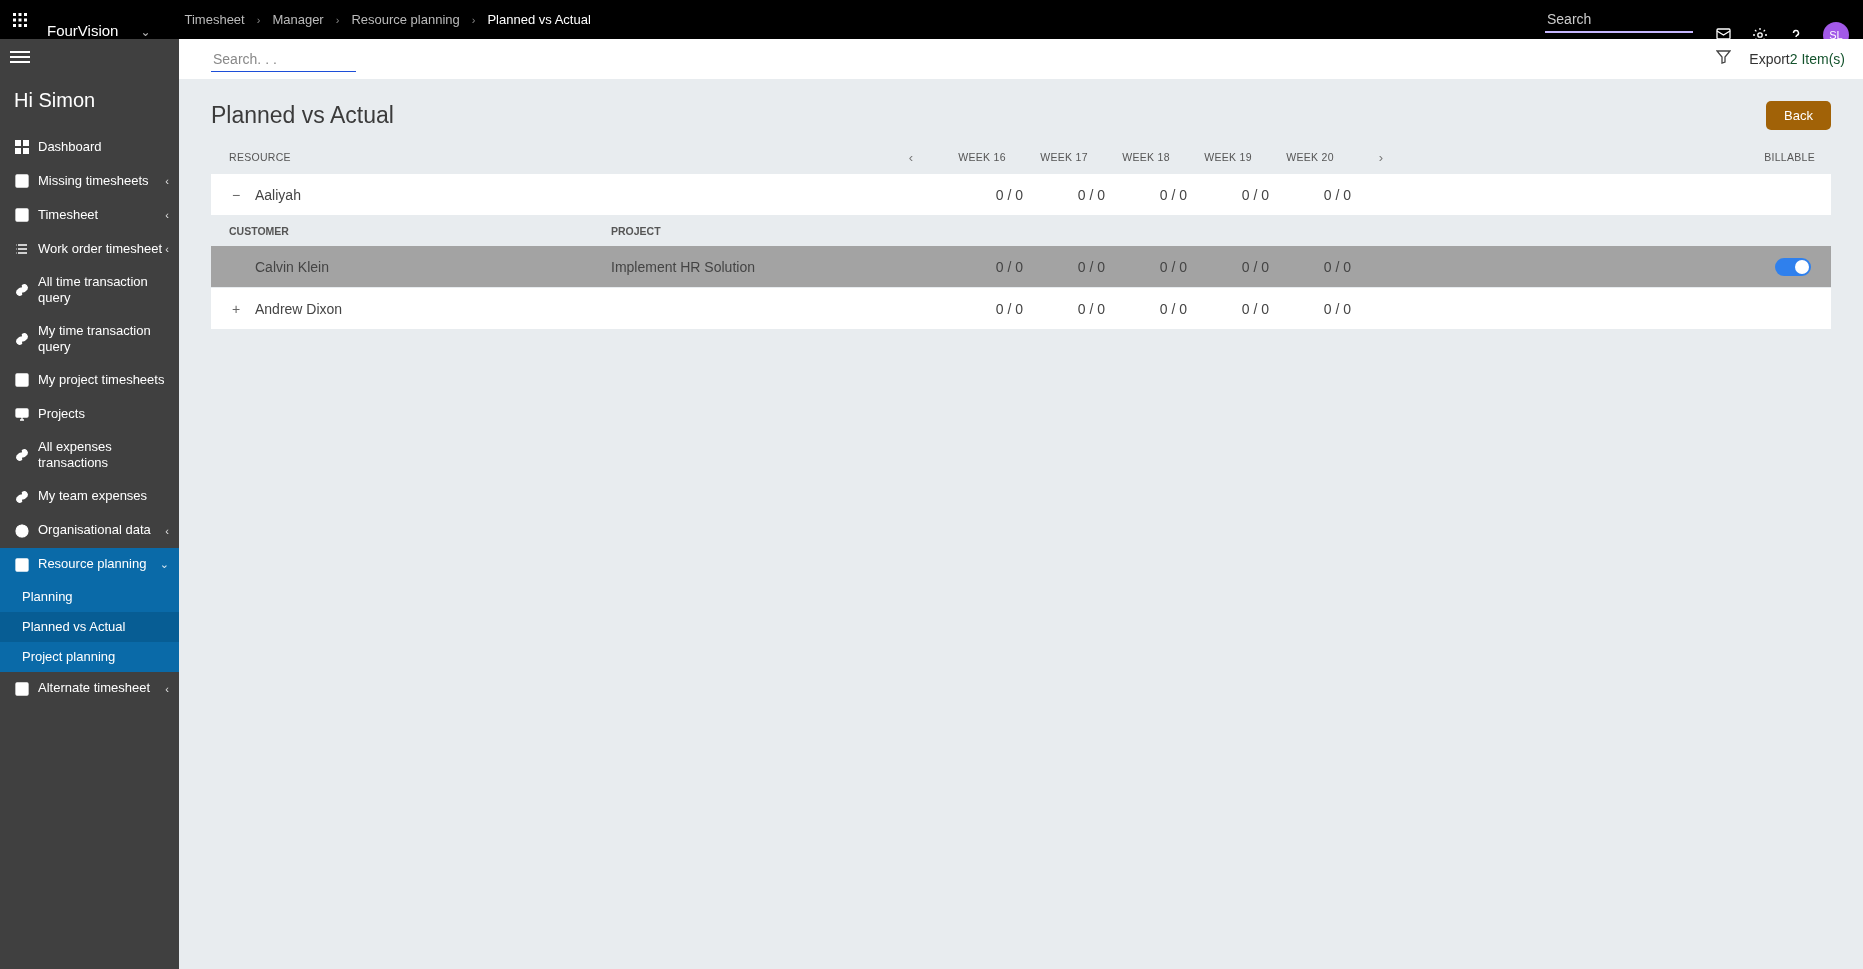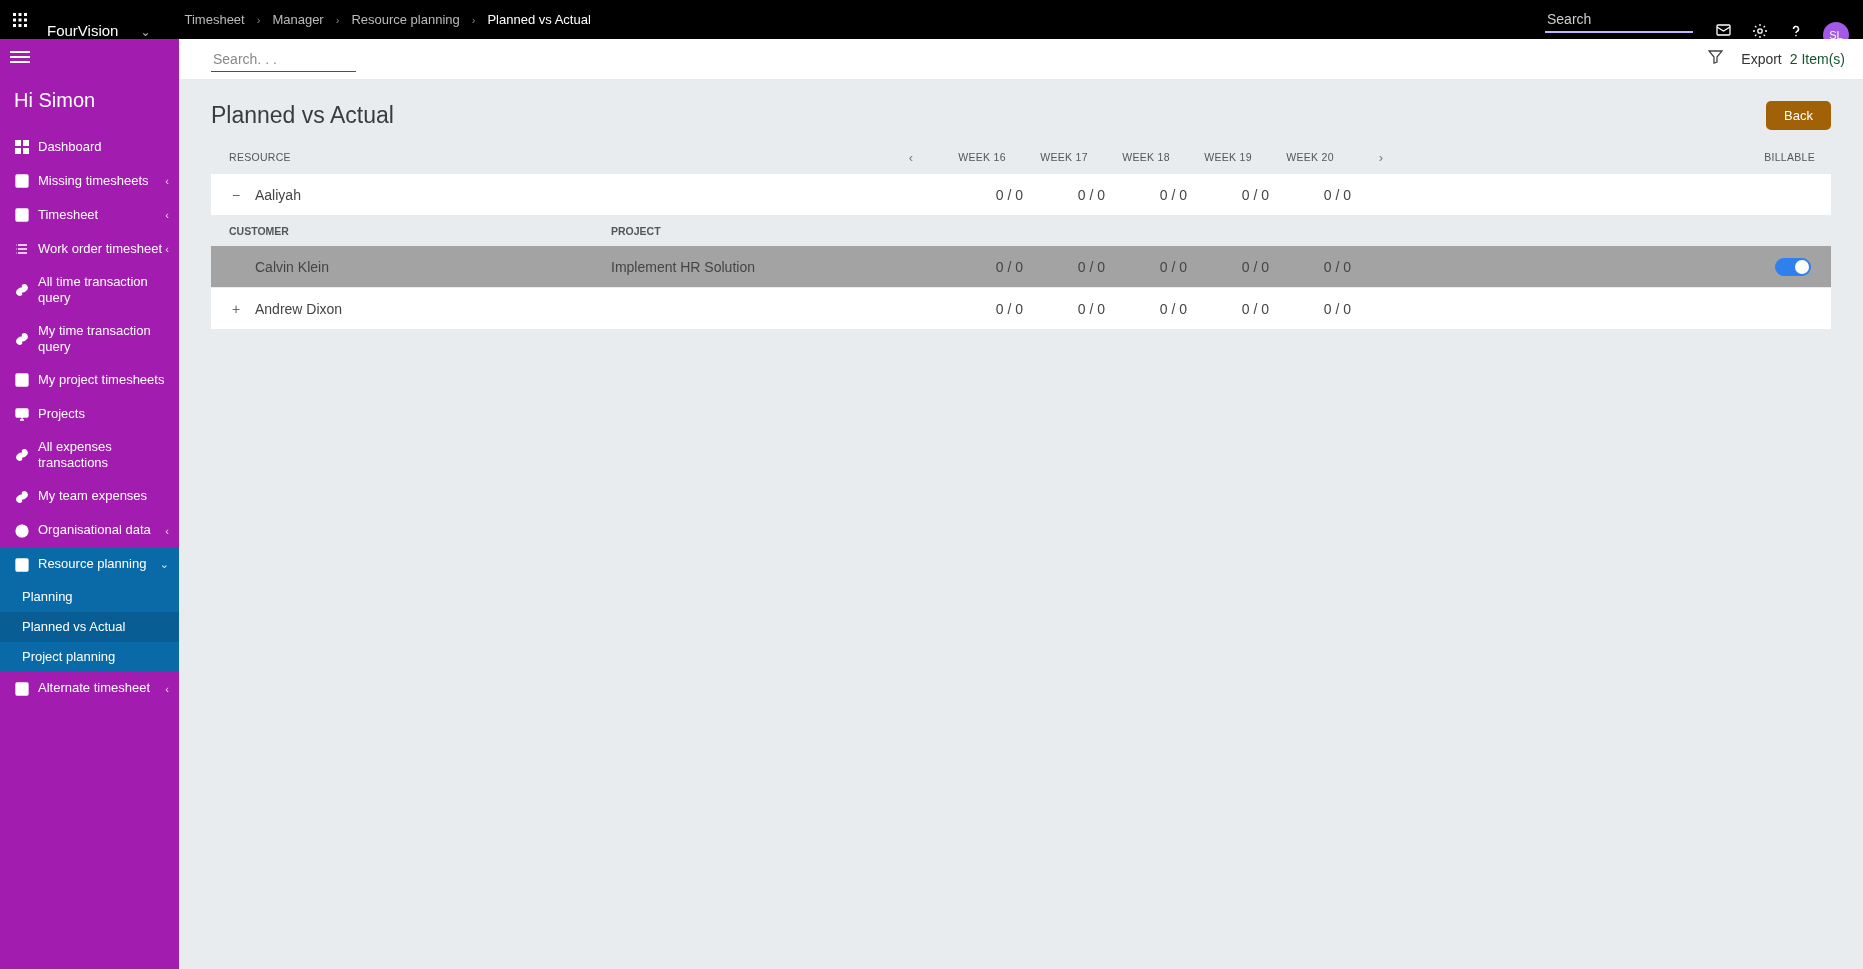--- a/index.html
+++ b/index.html
@@ -37,40 +37,40 @@
   width: 148px;
   background: transparent;
   border: none;
   border-bottom: 2px solid #c4b5fd;
   color: #fff;
   font-size: 14px;
   padding: 4px 2px;
   outline: none;
 }
 .top-search::placeholder { color: #ccc; }
-.top-icons { display: flex; align-items: flex-start; gap: 18px; padding: 0 14px 0 22px; margin-top: 31px; }
+.top-icons { display: flex; align-items: center; gap: 18px; padding: 0 14px 0 22px; margin-top: 31px; }
 .top-icons .ticon { width: 18px; height: 18px; display: flex; align-items: center; justify-content: center; cursor: pointer; color: #fff; }
 .avatar {
   width: 26px; height: 26px; border-radius: 50%;
   background: #a259e8;
   display: flex; align-items: center; justify-content: center;
   font-size: 11px; color: #fff;
   cursor: pointer;
 }
 
 
 .body {
   display: flex;
   height: calc(100% - 39px);
 }
 
 
 .sidebar {
   width: 179px;
-  background: #a21caf;
+  background: #404040;
   color: #fff;
   display: flex;
   flex-direction: column;
   font-size: 13px;
 }
 .hamburger-row {
   height: 36px;
   display: flex;
   align-items: center;
   padding-left: 10px;
@@ -142,21 +142,21 @@
   border: none;
   border-bottom: 1px solid #1d4ed8;
   font-size: 14px;
   padding: 4px 2px;
   outline: none;
   color: #444;
 }
 .toolbar .tool-search::placeholder { color: #888; }
 .toolbar .tspacer { flex: 1; }
 .toolbar .filter-ic { margin-right: 18px; cursor: pointer; color: #444; }
-.toolbar .export-btn { margin-right: 8px; cursor: pointer; font-size: 14px; color: #333; }
+.toolbar .export-btn { margin-right: 0; cursor: pointer; font-size: 14px; color: #333; }
 .toolbar .item-count { font-size: 14px; color: #14532d; }
 
 .page-header {
   display: flex;
   align-items: center;
   padding: 22px 32px 10px 32px;
 }
 .page-title {
   font-size: 23px;
   font-weight: 400;

